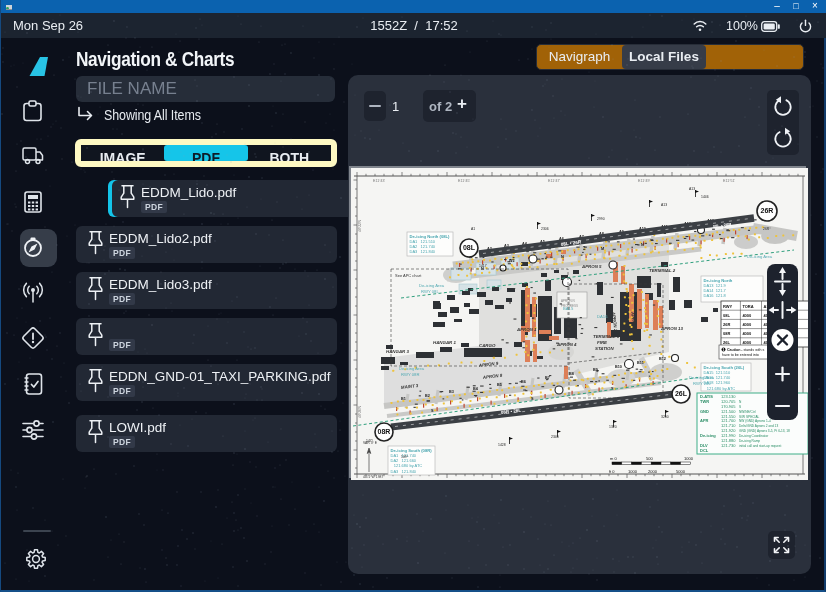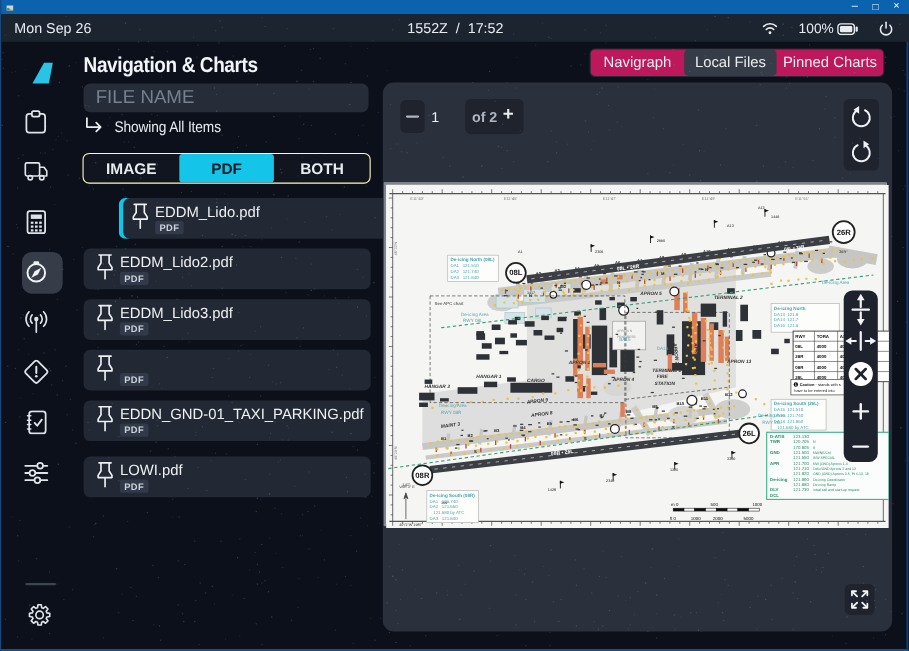--- a/index.html
+++ b/index.html
@@ -16,34 +16,34 @@
 
 #sidebar { position:absolute; left:0; top:0; width:64px; height:592px; }
 .sbicon { position:absolute; left:0; width:64px; text-align:center; }
 #selbg { position:absolute; left:19px; top:229px; width:37px; height:38px; background:#363d49; border-radius:9px; }
 #sbdivider { position:absolute; left:22px; top:530px; width:28px; height:2px; background:#3c4450; border-radius:2px; }
 
 #ltitle { position:absolute; left:75px; top:48px; color:#f2f5f8; font-size:19.5px; font-weight:700; letter-spacing:-0.4px; transform:scaleX(0.885); transform-origin:left center; }
 #searchbox { position:absolute; left:75px; top:76px; width:259px; height:26px; background:#262d39; border-radius:6px; color:#77808f; font-size:17px; line-height:26px; padding-left:11px; }
 #showing { position:absolute; left:103px; top:107px; color:#e8ecf1; font-size:14px; transform:scaleX(0.89); transform-origin:left center; letter-spacing:-0.1px; }
 #showarrow { position:absolute; left:75px; top:106px; }
-#segment { position:absolute; left:74px; top:139px; width:262px; height:28px; background:#10151f; border:1px solid #fef9c3; border-radius:6px; display:flex; overflow:hidden; }
+#segment { position:absolute; left:74px; top:139px; width:262px; height:28px; background:#10151f; border:6px solid #fef9c3; border-radius:6px; display:flex; overflow:hidden; }
 #segment div { flex:1; text-align:center; line-height:26px; font-size:14px; font-weight:600; color:#e8ecf1; }
 #segment .sel { background:#15c5e9; color:#0d1b28; border-radius:3px; }
 
 .card { position:absolute; left:75px; width:261px; height:37px; background:#222834; border-radius:6px; }
 .card.active { box-shadow:inset 4px 0 0 #13c4e9;margin-left:32px; }
 .card .pin { position:absolute; left:11px; top:4px; }
 .card .fname { position:absolute; left:33px; top:5px; color:#eef1f5; font-size:13.5px; }
 .card .badge { position:absolute; left:33px; top:21px; background:#323948; color:#cdd4de; font-size:8.5px; font-weight:700; padding:1px 4px; border-radius:2px; letter-spacing:0.3px; }
 
-#tabs { position:absolute; left:535px; top:44px; width:268px; height:26px; background:#be185d; border:1px solid #272d38; border-radius:5px; display:flex; }
+#tabs { position:absolute; left:535px; top:44px; width:268px; height:26px; background:#a16207; border:1px solid #272d38; border-radius:5px; display:flex; }
 #tabs div { text-align:center; line-height:24px; font-size:13.5px; color:#e9edf2; }
 #tabs .t1 { width:85px; }
-#tabs .t2 { width:84px; background:#363c48; border-radius:4px; }
+#tabs .t2 { width:84px; background:#363c48; border-radius:4px;font-weight:bold; }
 #tabs .t3 { width:97px; }
 
 #panel { position:absolute; left:347px; top:75px; width:463px; height:499px; background:#2a303c; border-radius:10px; }
 .pbtn { position:absolute; background:#1e232e; border-radius:5px;font-weight:bold; }
 #btnminus { left:16px; top:16px; width:22px; height:30px; }
 #pageone { position:absolute; left:44px; top:24px; color:#e9edf2; font-size:13px; }
 #ofbox { left:75px; top:15px; width:53px; height:32px; }
 #ofbox .of { position:absolute; left:6px; top:9px; color:#aeb5c0; font-size:13px; }
 #ofbox .plus { position:absolute; left:34px; top:4px; color:#e9edf2; font-size:17px; }
 #rotbox { left:419px; top:15px; width:32px; height:65px; }
@@ -225,21 +225,20 @@
         <svg class="pin" width="17" height="25" viewBox="0 0 17 25">
           <path d="M3 1.8 L14 1.8 M4.8 1.8 L4.8 9.2 L2.2 13.2 L2.2 15.2 L14.8 15.2 L14.8 13.2 L12.2 9.2 L12.2 1.8 M8.5 15.2 L8.5 23.5" fill="none" stroke="#eef1f5" stroke-width="1.5" stroke-linejoin="round" stroke-linecap="round"></path>
         </svg>
         <div class="fname">LOWI.pdf</div>
         <div class="badge">PDF</div>
       </div>
   </div>
   <div id="tabs">
       <div class="t1">Navigraph</div>
       <div class="t2">Local Files</div>
-      <div class="t3">Pinned Charts</div>
     </div>
   <div id="panel">
     <div class="pbtn" id="btnminus">
         <svg width="22" height="30">
           <line x1="6" y1="15" x2="16" y2="15" stroke="#aeb5c0" stroke-width="2" stroke-linecap="round"></line>
         </svg>
       </div>
     <div id="pageone">1</div>
     <div class="pbtn" id="ofbox">
         <div class="of">of 2</div>

